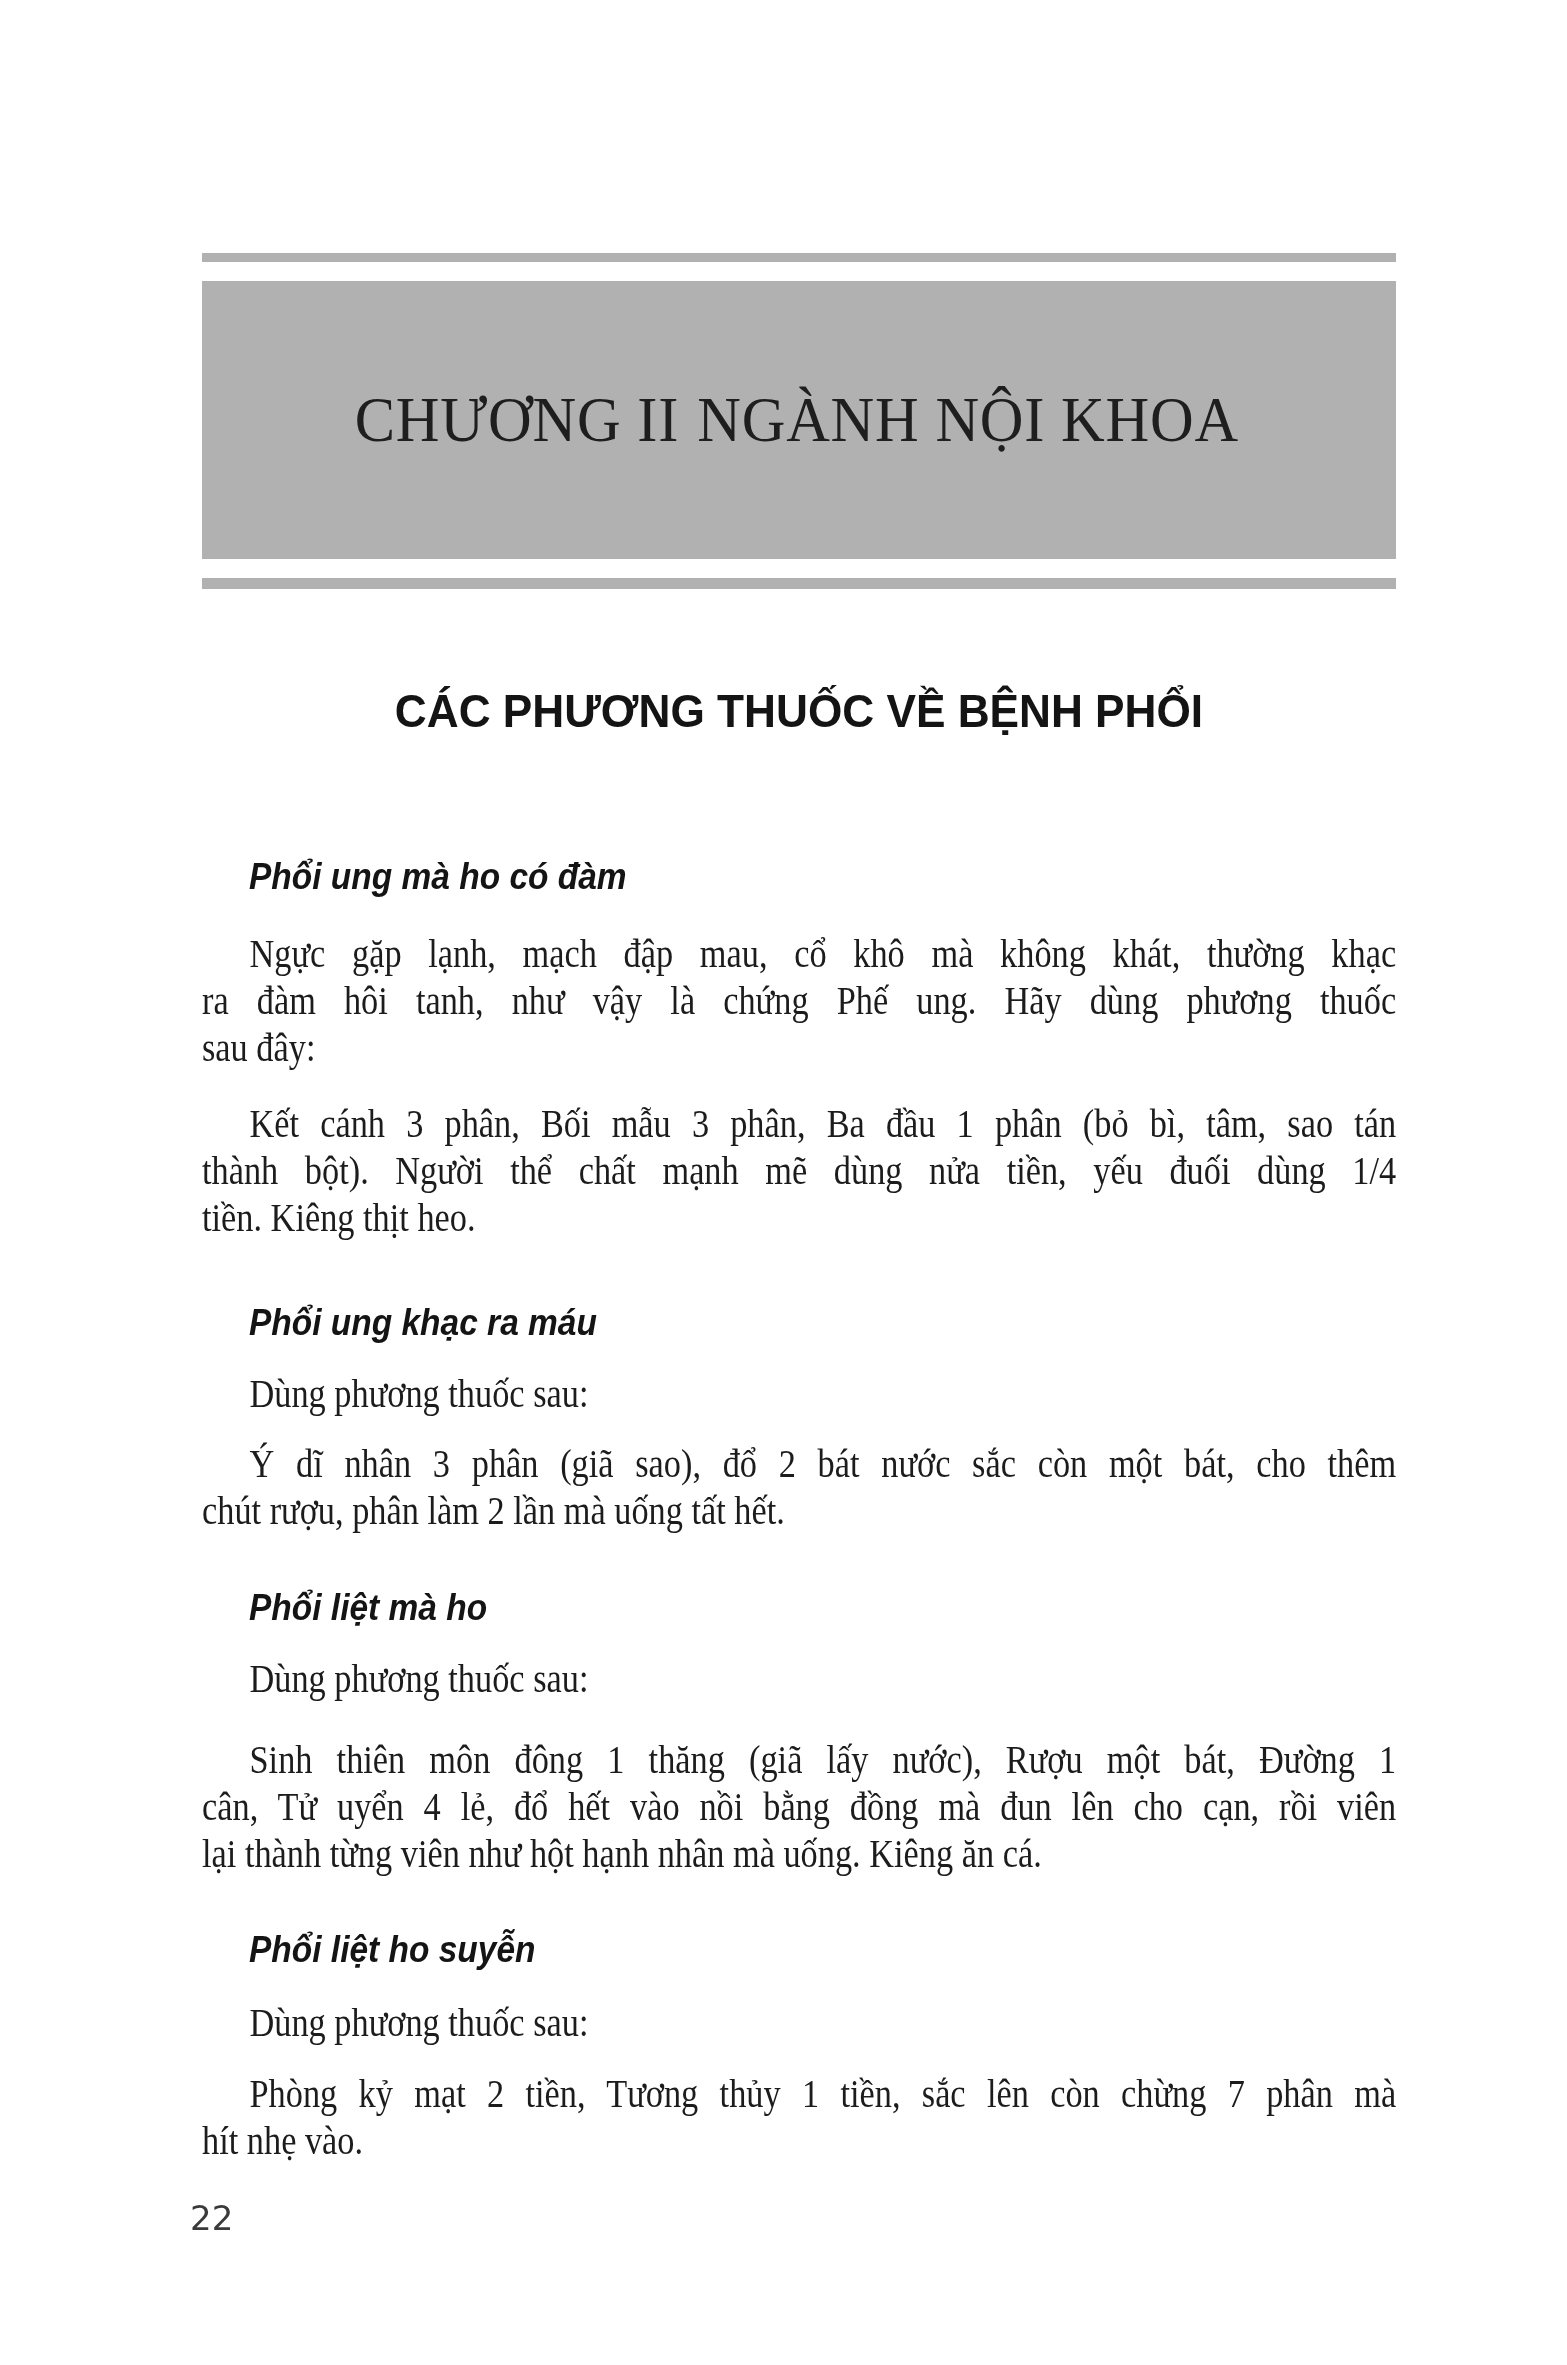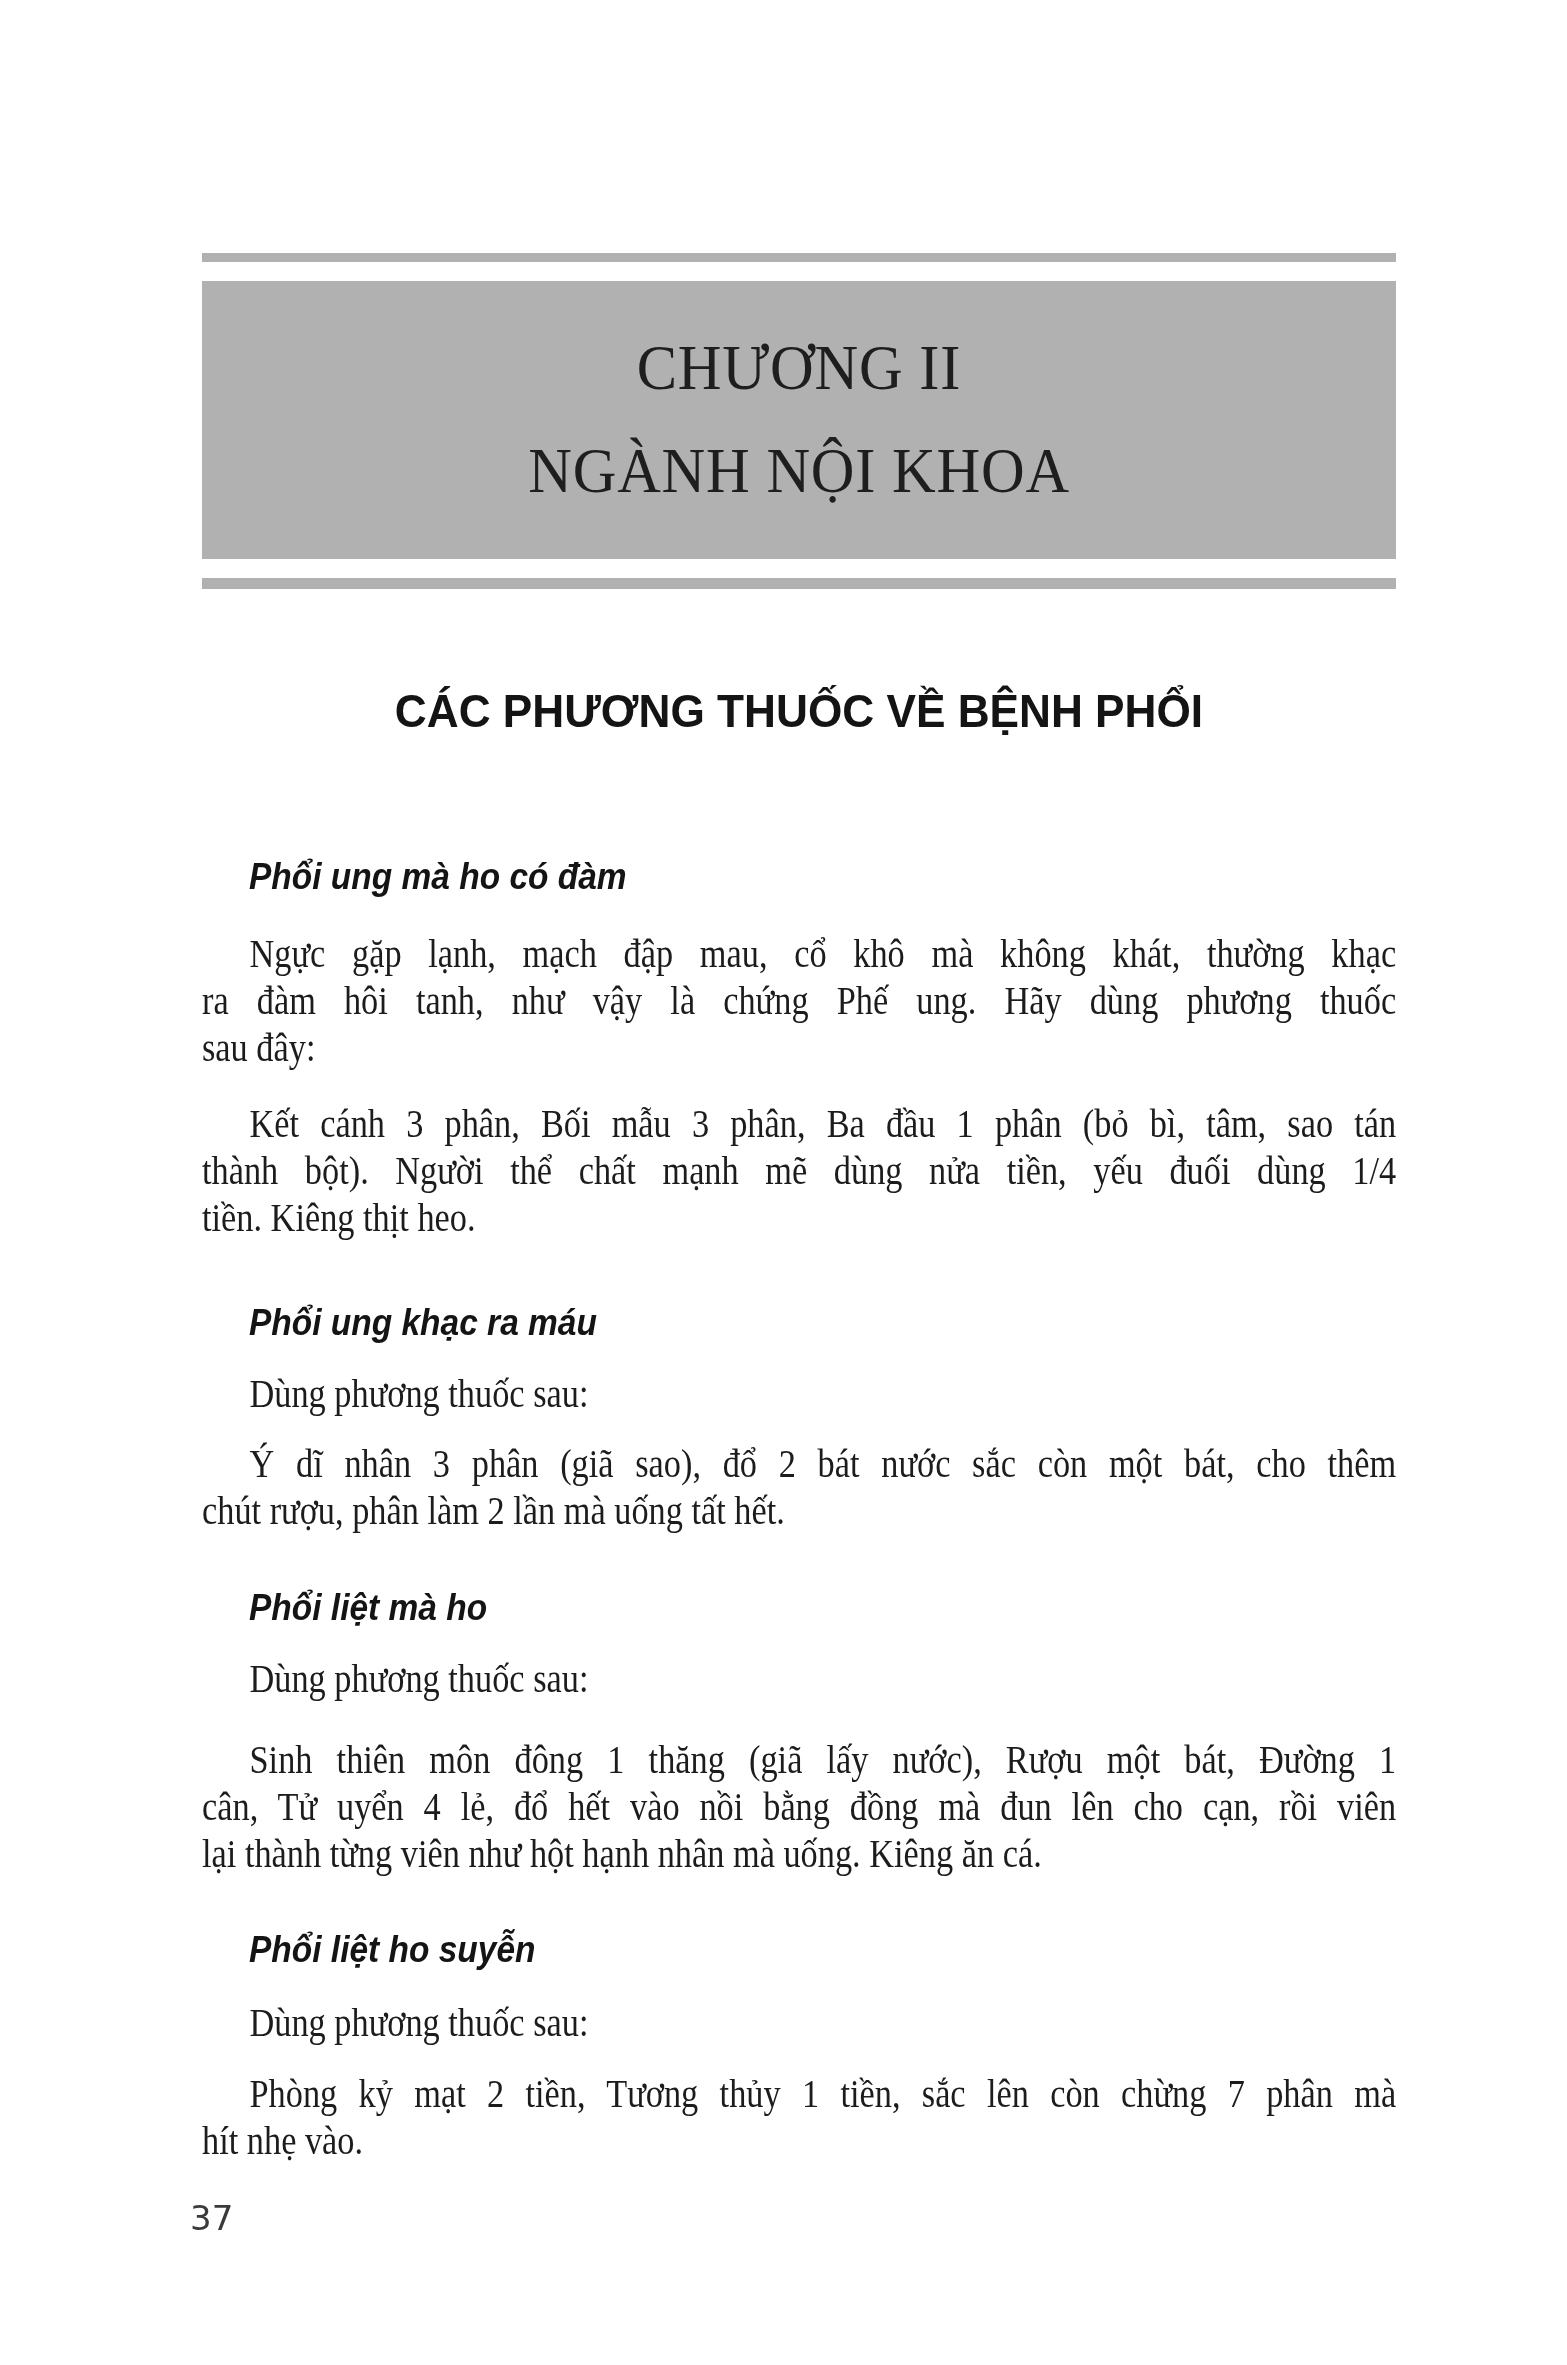--- a/index.html
+++ b/index.html
@@ -19,21 +19,21 @@
     background:#b1b1b1;
   }
   .bar-top{top:253px;height:9px;}
   .bar-bottom{top:578px;height:10.6px;}
   .chapter-box{
     position:absolute;
     left:202px;top:281px;
     width:1194px;height:278px;
     background:#b1b1b1;
     display:flex;
-    flex-direction:column;
+    flex-direction:row;
     align-items:center;
     justify-content:center;
   }
   .chapter-line{
     font:normal 63px/103px "Liberation Serif","DejaVu Serif",serif;
     color:#1e1e1e;
     letter-spacing:0.8px;
     text-align:center;
     transform:scaleX(0.96);
   }
@@ -126,16 +126,16 @@
       <h3 class="section-heading" style="top: 1929px;">Phổi liệt ho suyễn</h3>
       <div class="para" style="top: 1999px;">
         <div class="pline indent">Dùng phương thuốc sau:</div>
       </div>
       <div class="para" style="top: 2070px;">
         <div class="pline indent just">Phòng kỷ mạt 2 tiền, Tương thủy 1 tiền, sắc lên còn chừng 7 phân mà</div>
         <div class="pline">hít nhẹ vào.</div>
       </div>
     </div>
 
-  <div class="page-number">37</div>
+  <div class="page-number">22</div>
 
 </div>
 
 
 </body></html>

